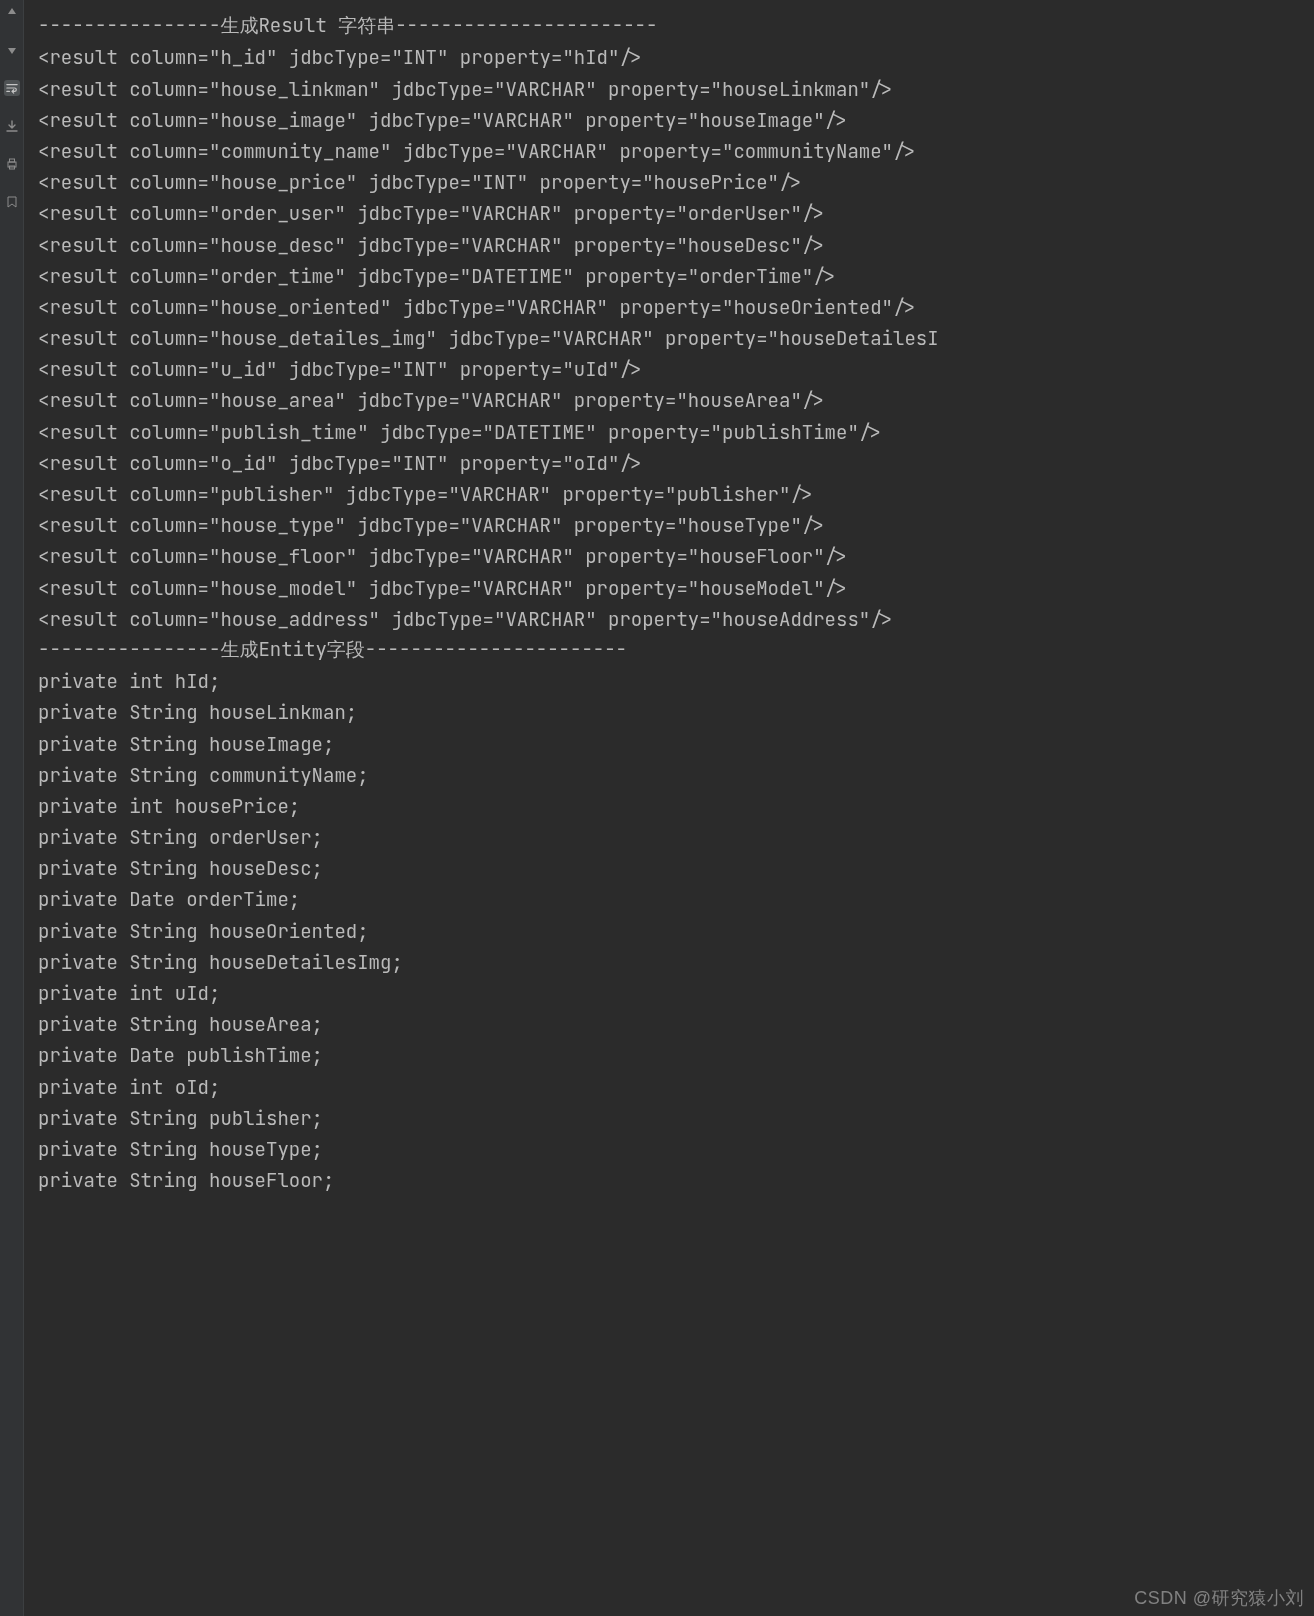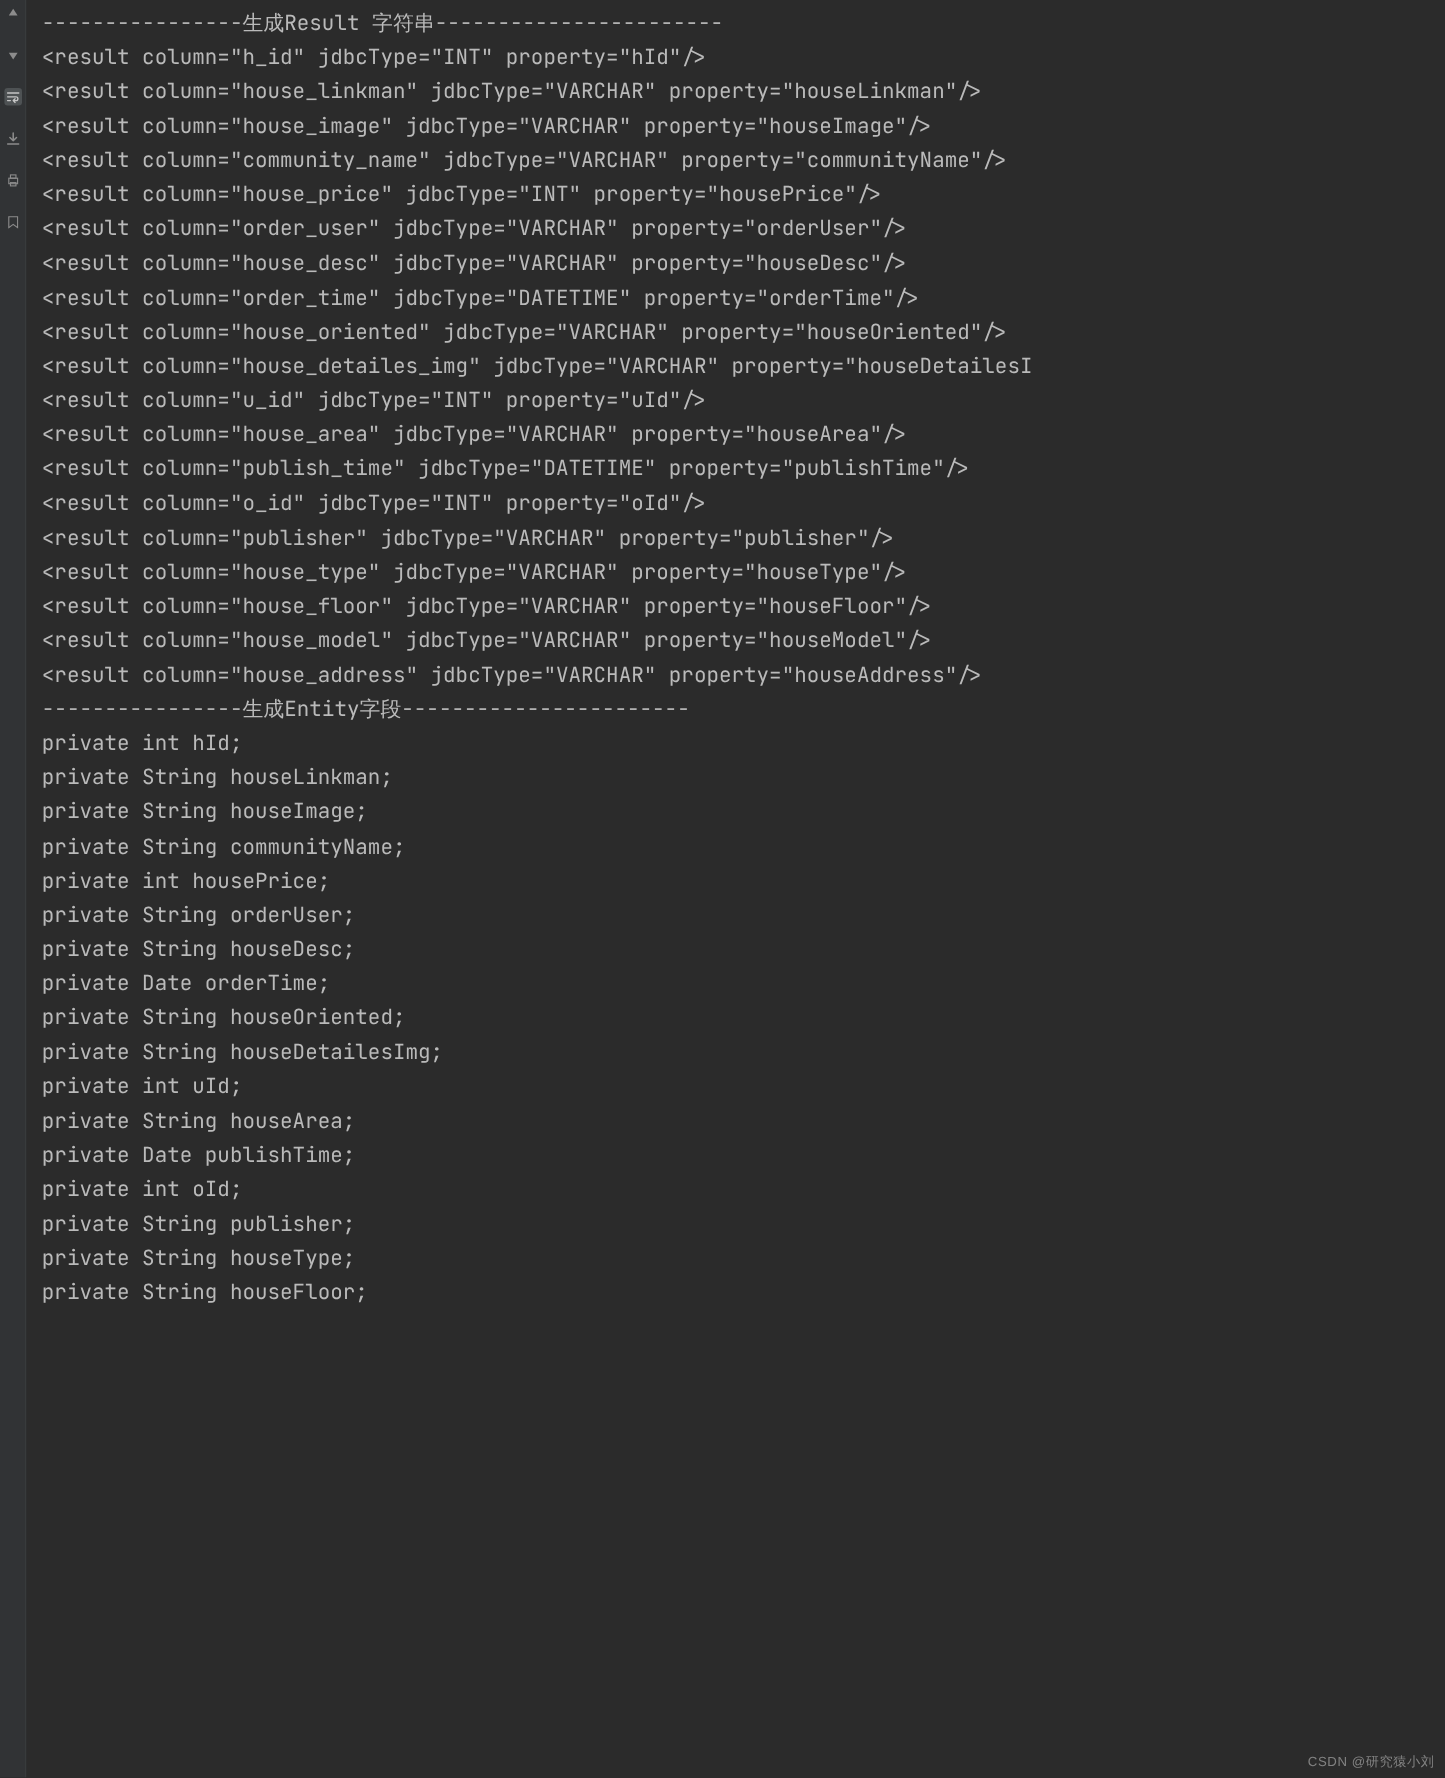--- a/index.html
+++ b/index.html
@@ -31,27 +31,27 @@
     background: #4a88c7;
   }
   .editor {
     flex: 1;
     background: #2b2b2b;
     padding: 8px 0 0 14px;
     white-space: pre;
     overflow: hidden;
     position: relative;
   }
-  .line { height: 31.2px; display: flex; align-items: flex-start; }
+  .line { height: 31.2px; display: flex; align-items: flex-end; }
   .txt  { color: #bababa; }
   .watermark {
     position: absolute;
     right: 10px; bottom: 6px;
     font-family: sans-serif;
-    font-size: 12px;
+    font-size: 18px;
     color: rgba(200,200,200,0.55);
     letter-spacing: 0.5px;
   }
 </style>
 </head>
 <body>
 
 <div class="top-hl"></div>
 
 <div class="gutter">

